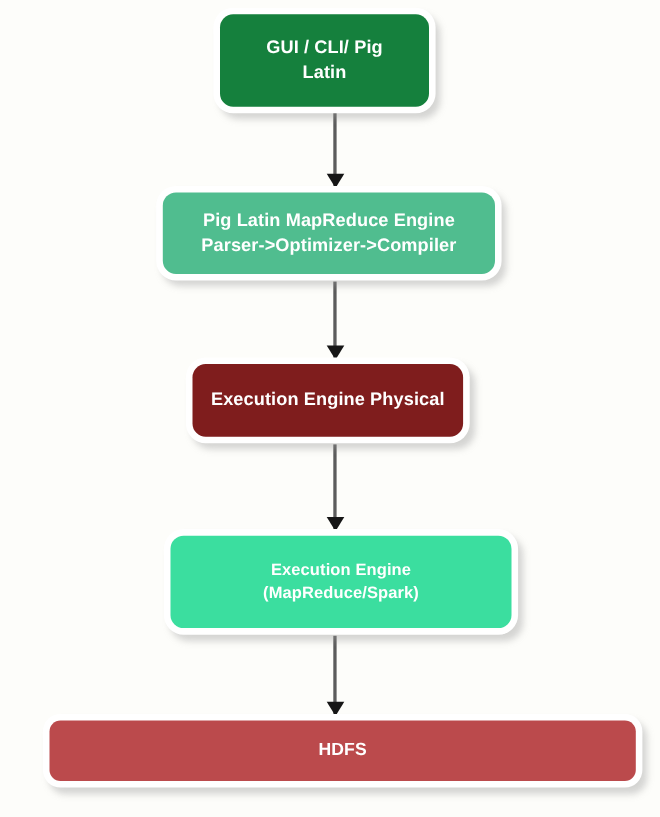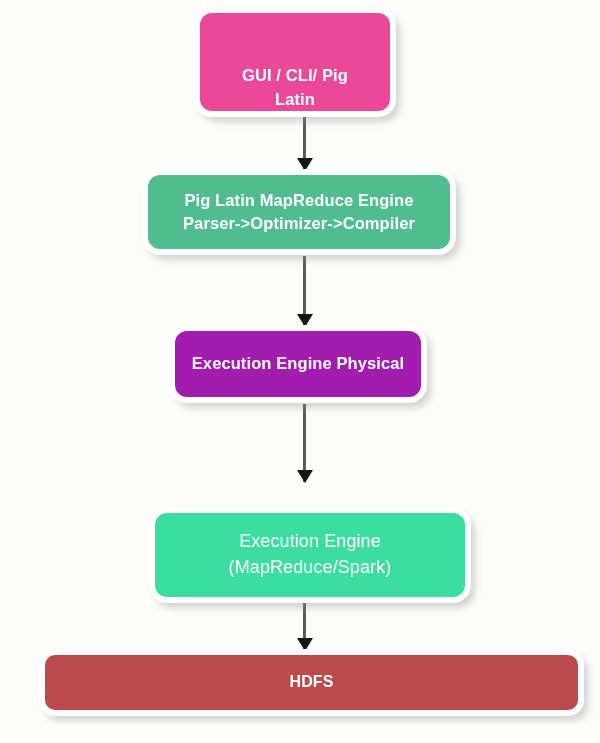--- a/index.html
+++ b/index.html
@@ -46,43 +46,42 @@
     padding: 0 8px;
   }
   .node .label .line {
     display: block;
     white-space: nowrap;
   }
 
   
   #node-gui {
     left: 200px;  top: 13px;
-    width: 190px; height: 98px;
-    background: #ec4899;
+    width: 190px; height: 84px;
+    background: #15803d;
     font-size: 16.5px;
-    align-items: flex-end;
   }
   #node-pig-latin {
     left: 148px;  top: 175px;
     width: 302px; height: 74px;
     background: #50bd8f;
     font-size: 16.5px;
   }
   #node-exec-physical {
     left: 175px;  top: 331px;
     width: 246px; height: 66px;
-    background: #a21caf;
+    background: #7f1d1d;
     font-size: 16.5px;
   }
   #node-exec-engine {
-    left: 155px;  top: 513px;
+    left: 155px;  top: 487px;
     width: 310px; height: 84px;
     background: #3bde9f;
-    font-size: 18px;
-    font-weight: normal;
+    font-size: 15px;
+    font-weight: bold;
   }
   #node-hdfs {
     left: 45px;   top: 655px;
     width: 533px; height: 55px;
     background: #bb4a4c;
     font-size: 16px;
     border-radius: 10px;
   }
 
   

